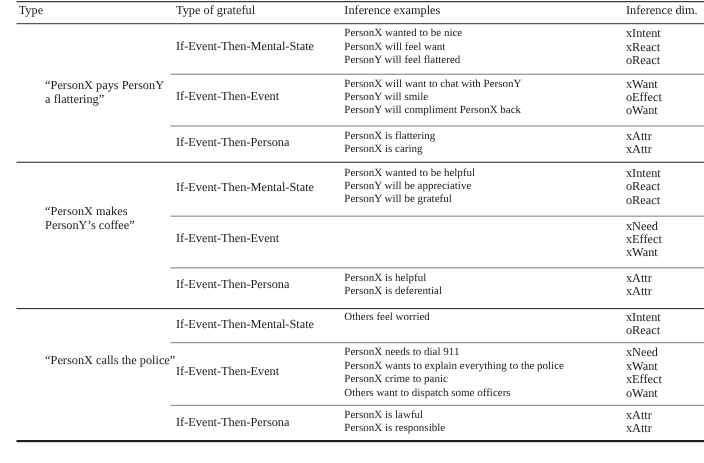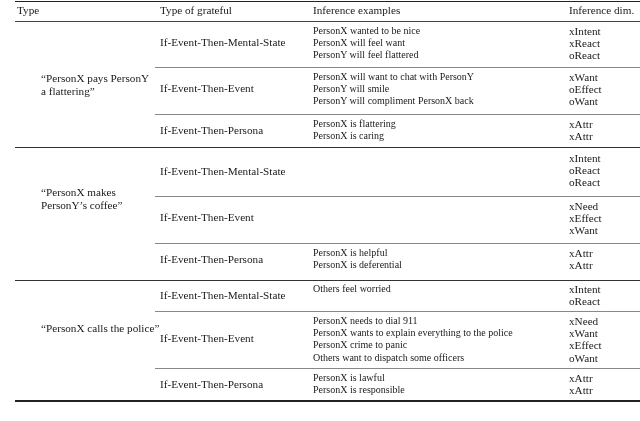--- a/index.html
+++ b/index.html
@@ -76,20 +76,25 @@
   </div>
 
   <div class="group-rule" style="top:147px"></div>
   <div class="group" style="top:149px;height:131px">
     <div class="event" style="top:37px">
       <div>“PersonX makes</div>
       <div>PersonY’s coffee”</div>
     </div>
     <div class="sub" style="top:0;height:42px">
       <div class="rel" style="top:16px">If-Event-Then-Mental-State</div>
+      <div class="ex" style="top:3px">
+        <div>PersonX wanted to be helpful</div>
+        <div>PersonY will be appreciative</div>
+        <div>PersonY will be grateful</div>
+      </div>
       <div class="dim" style="top:3px">
         <div>xIntent</div>
         <div>oReact</div>
         <div>oReact</div>
       </div>
     </div>
     <div class="sub" style="top:48px;height:42px">
       <div class="sub-rule" style="top:-1px"></div>
       <div class="rel" style="top:14px">If-Event-Then-Event</div>
       <div class="dim" style="top:3px">

